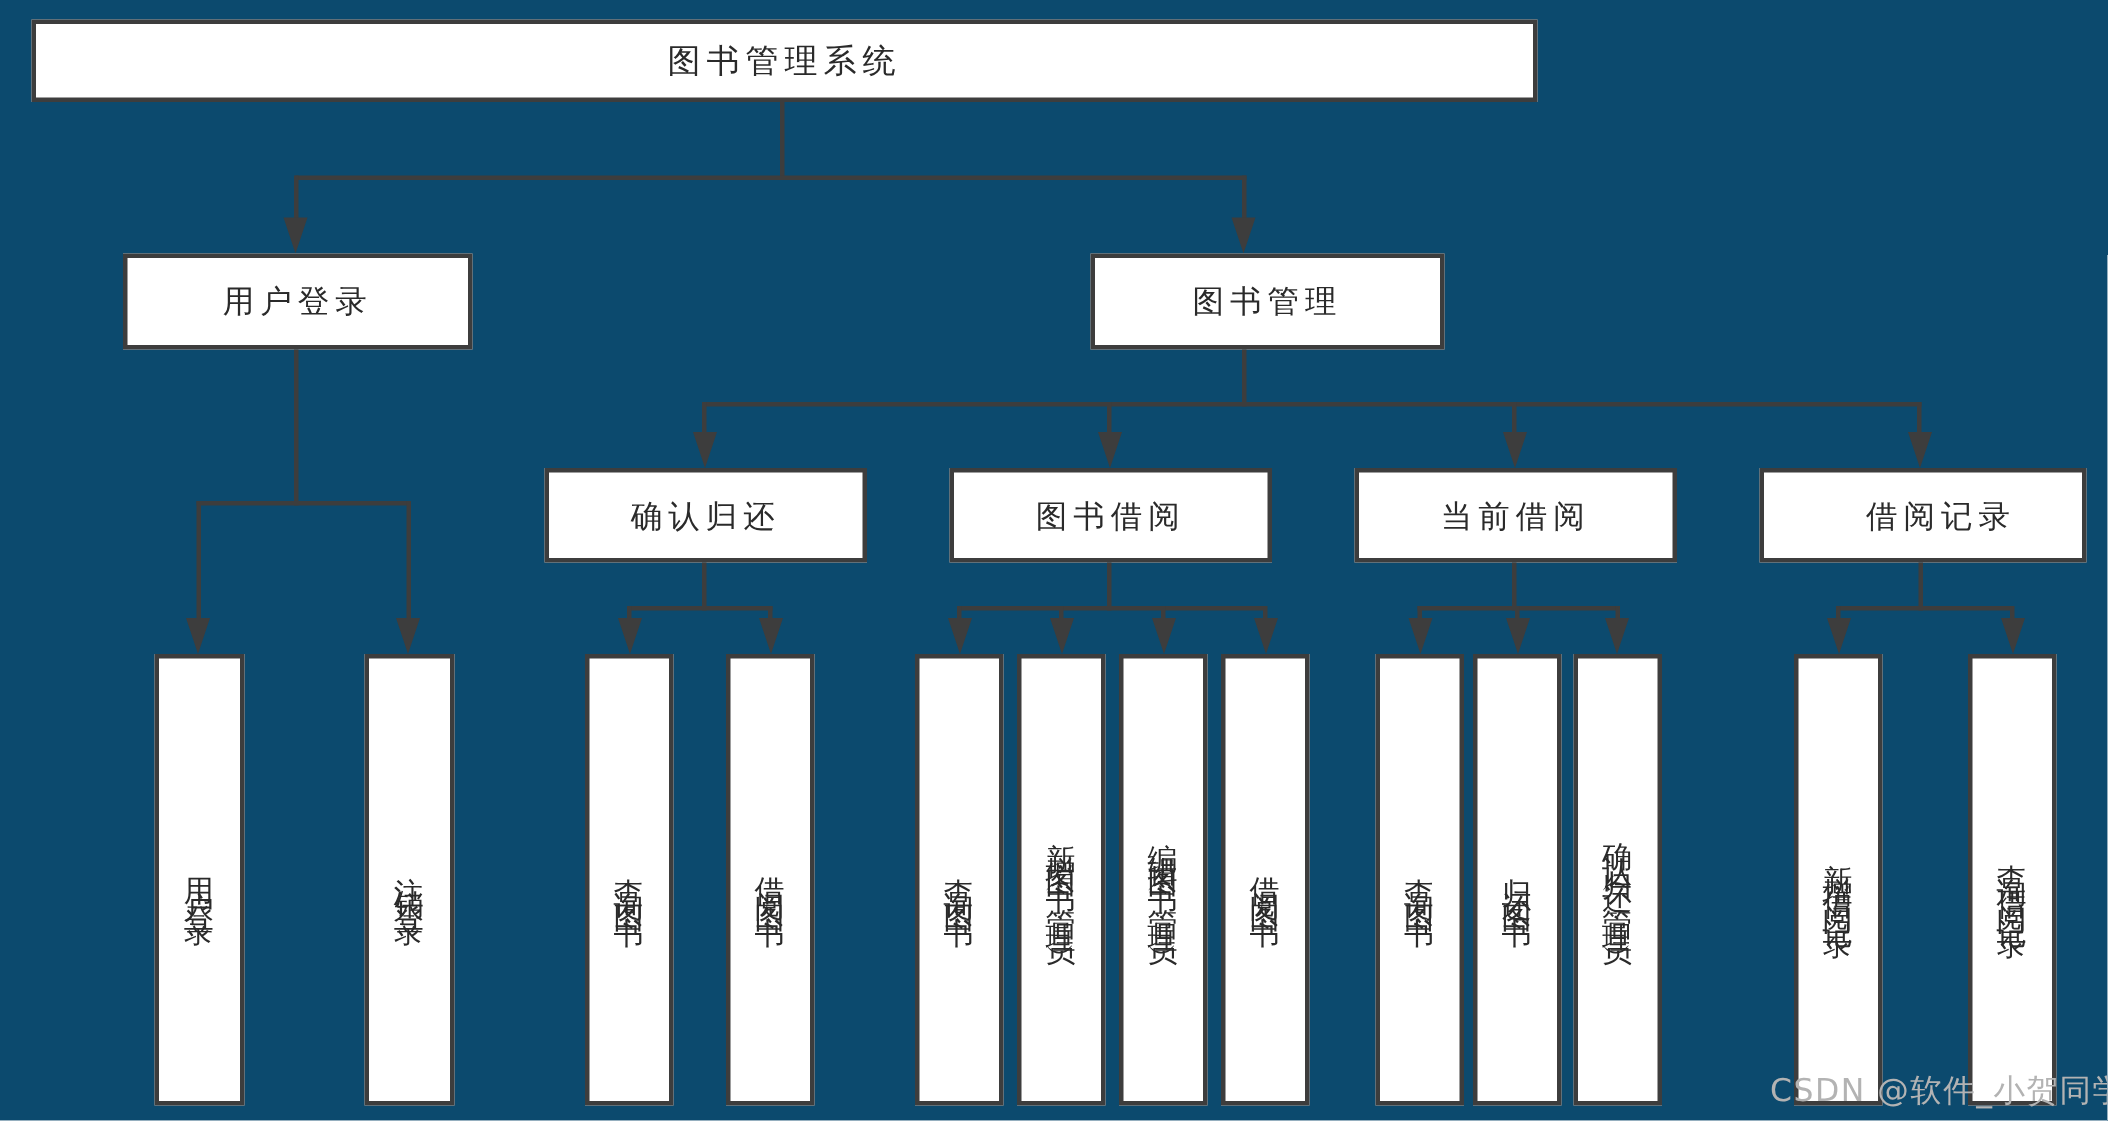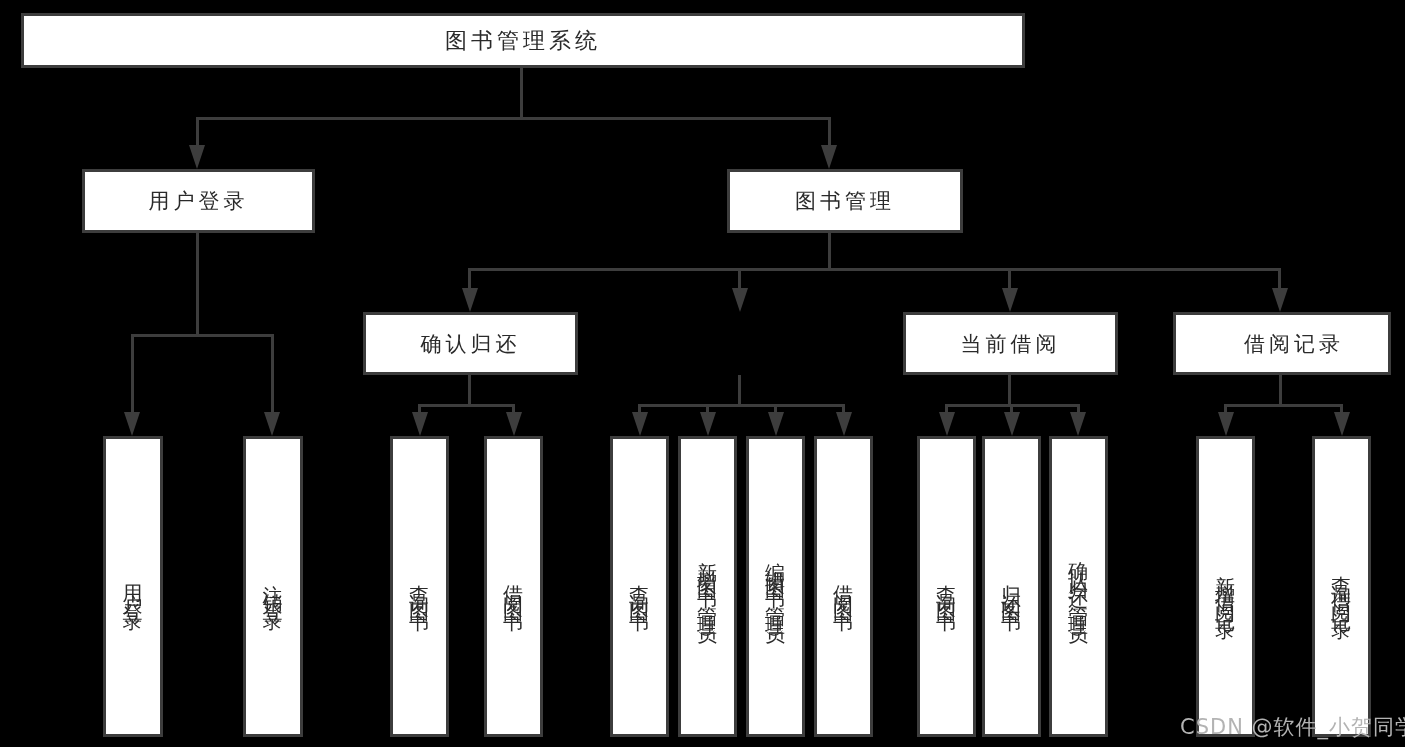--- a/index.html
+++ b/index.html
@@ -1,18 +1,18 @@
 <!DOCTYPE html>
 <html><head>
 <meta charset="utf-8">
 <style>
   html,body { margin:0; padding:0; background:#ffffff; }
   #canvas {
     position:relative; width:1405px; height:747px;
-    background:#000000; overflow:hidden;
+    background:#0c4a6e; overflow:hidden;
     font-family:"DejaVu Sans", sans-serif;
   }
   .box {
     position:absolute; box-sizing:border-box;
     border:3px solid #3d3d3d; background:#ffffff;
     display:flex; align-items:center; justify-content:center;
     color:#2a2a2a;
   }
   .rootbox { font-size:22px; letter-spacing:4px; }
   .hbox   { font-size:21px; letter-spacing:4px; }
@@ -70,20 +70,23 @@
   <div class="arrow" style="left:462px; top:288px;"></div>
   <div class="vl" style="left:738px; top:268px; height:24px;"></div>
   <div class="arrow" style="left:732px; top:288px;"></div>
   <div class="vl" style="left:1008px; top:268px; height:24px;"></div>
   <div class="arrow" style="left:1002px; top:288px;"></div>
   <div class="vl" style="left:1278px; top:268px; height:24px;"></div>
   <div class="arrow" style="left:1272px; top:288px;"></div>
 
   <div class="box hbox" style="left:363px; top:312px; width:215px; height:63px;">
     <span>确认归还</span>
+  </div>
+  <div class="box hbox" style="left:633px; top:312px; width:215px; height:63px;">
+    <span>图书借阅</span>
   </div>
   <div class="box hbox" style="left:903px; top:312px; width:215px; height:63px;">
     <span>当前借阅</span>
   </div>
   <div class="box hbox" style="left:1173px; top:312px; width:218px; height:63px;padding-left:24px;">
     <span>借阅记录</span>
   </div>
 
   <div class="vl" style="left:468px; top:375px; height:32px;"></div>
   <div class="hl" style="left:418px; top:404px; width:97px;"></div>

